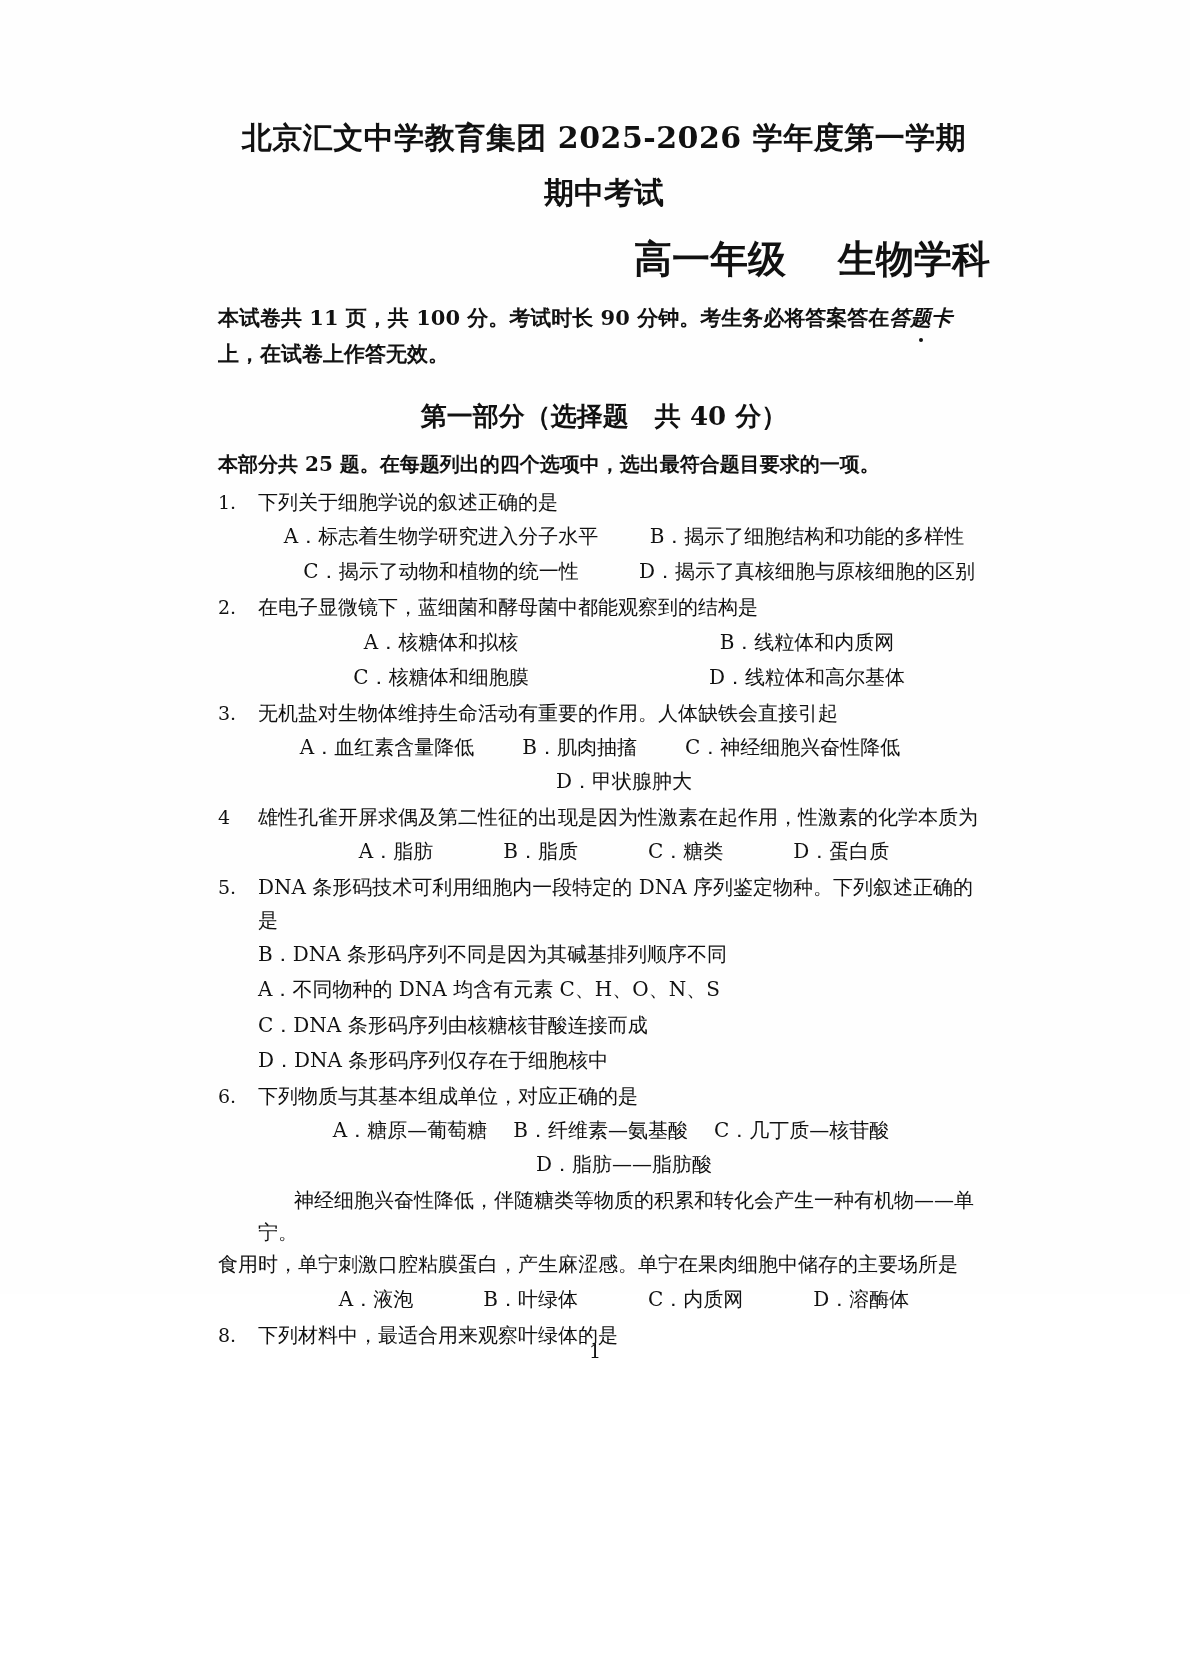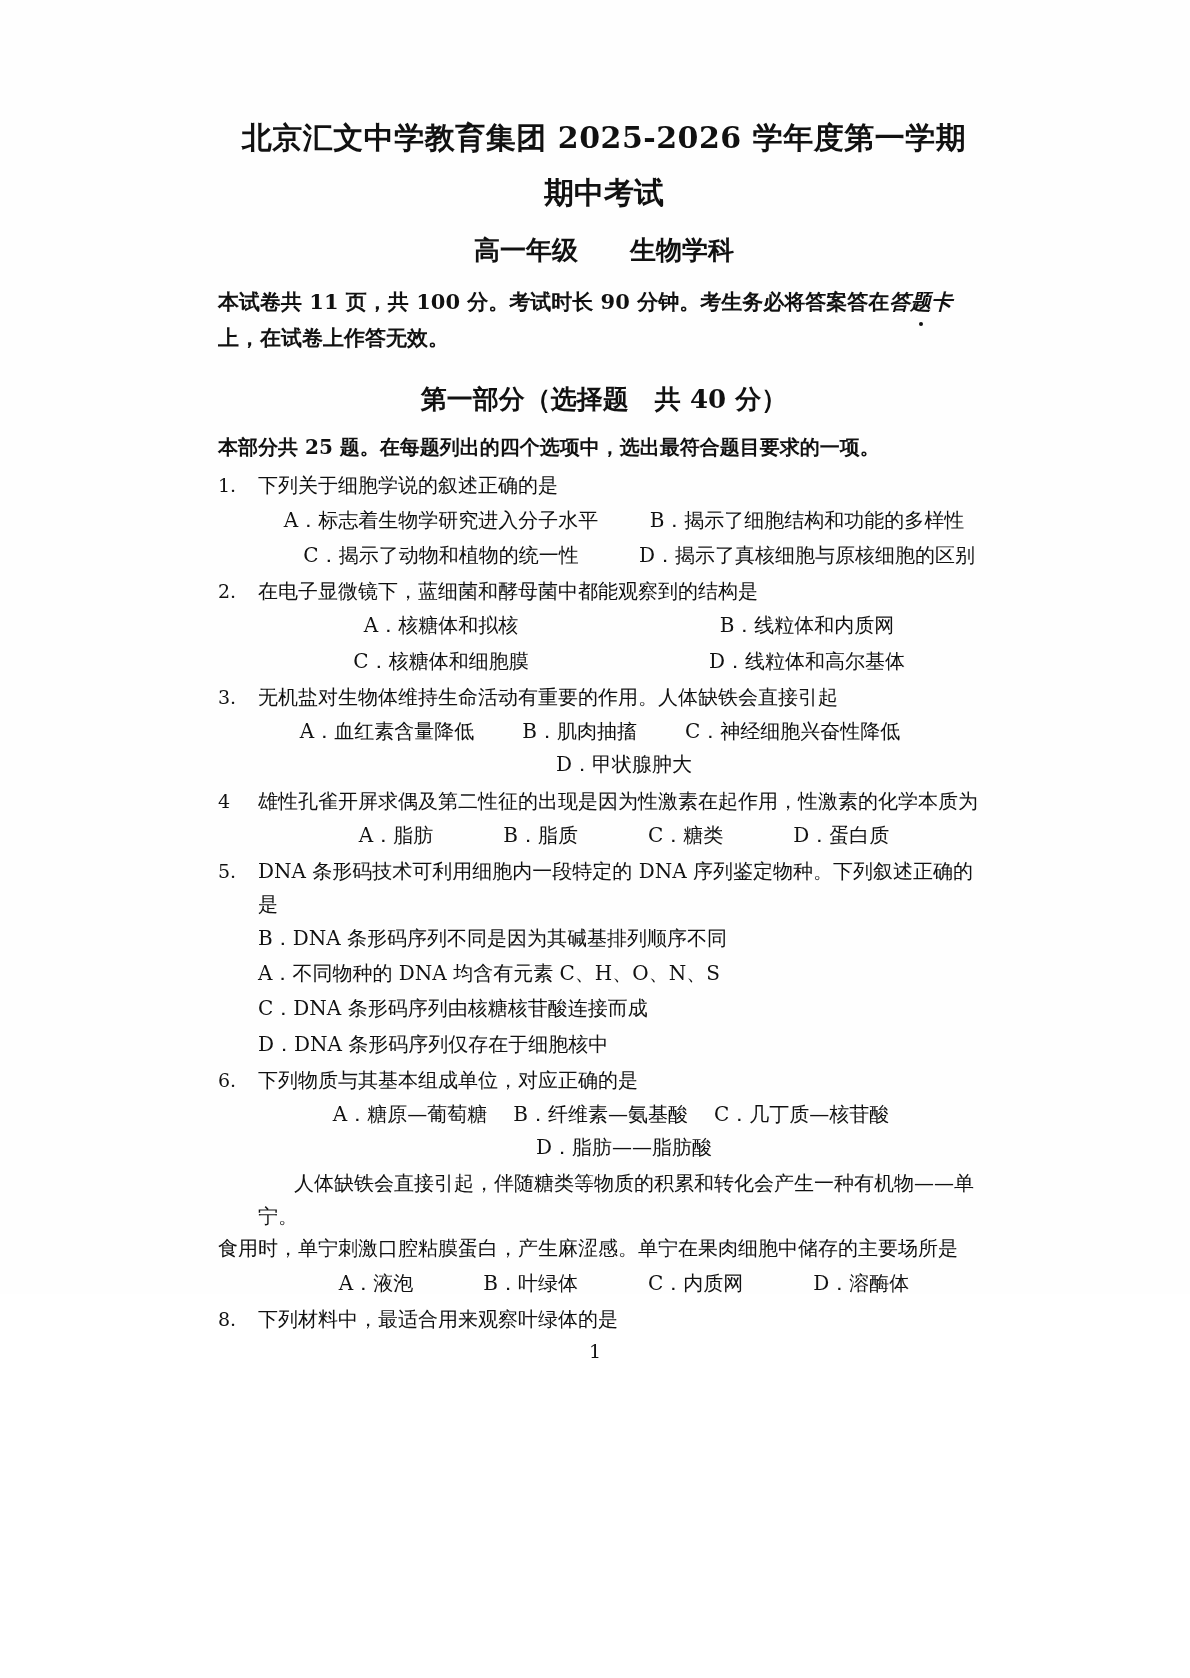--- a/index.html
+++ b/index.html
@@ -40,23 +40,23 @@
     white-space: nowrap;
   }
   .title-sub {
     font-size: 30px;
     font-weight: bold;
     text-align: center;
     line-height: 1.35;
     margin: 0 0 20px 0;
   }
   .title-grade {
-    font-size: 26px;
-    font-weight: bold;
-    text-align: center;
+    font-size: 38px;
+    font-weight: bold;
+    text-align: right;
     line-height: 1.35;
     margin: 0 0 16px 0;
   }
   .title-grade .gap { display: inline-block; width: 52px; }
 
   
   .instruction {
     font-size: 21px;
     font-weight: bold;
     line-height: 1.72;
@@ -252,21 +252,21 @@
         <span class="q-text">下列物质与其基本组成单位，对应正确的是</span>
       </div>
       <div class="opts">
         <div class="opt-row free">
           <span class="opt">A．糖原—葡萄糖</span><span class="sp-1"></span><span class="opt">B．纤维素—氨基酸</span><span class="sp-1"></span><span class="opt">C．几丁质—核苷酸</span><span class="sp-1"></span><span class="opt">D．脂肪——脂肪酸</span>
         </div>
       </div>
     </div>
 
     <div class="q">
-      <div class="q-stem-cont indent1">人体缺铁会直接引起，伴随糖类等物质的积累和转化会产生一种有机物——单宁。</div>
+      <div class="q-stem-cont indent1">神经细胞兴奋性降低，伴随糖类等物质的积累和转化会产生一种有机物——单宁。</div>
       <div class="q-stem-wrap">食用时，单宁刺激口腔粘膜蛋白，产生麻涩感。单宁在果肉细胞中储存的主要场所是</div>
       <div class="opts">
         <div class="opt-row free">
           <span class="opt">A．液泡</span><span class="sp-3"></span><span class="opt">B．叶绿体</span><span class="sp-3"></span><span class="opt">C．内质网</span><span class="sp-3"></span><span class="opt">D．溶酶体</span>
         </div>
       </div>
     </div>
 
     <div class="q">
       <div class="q-stem">

